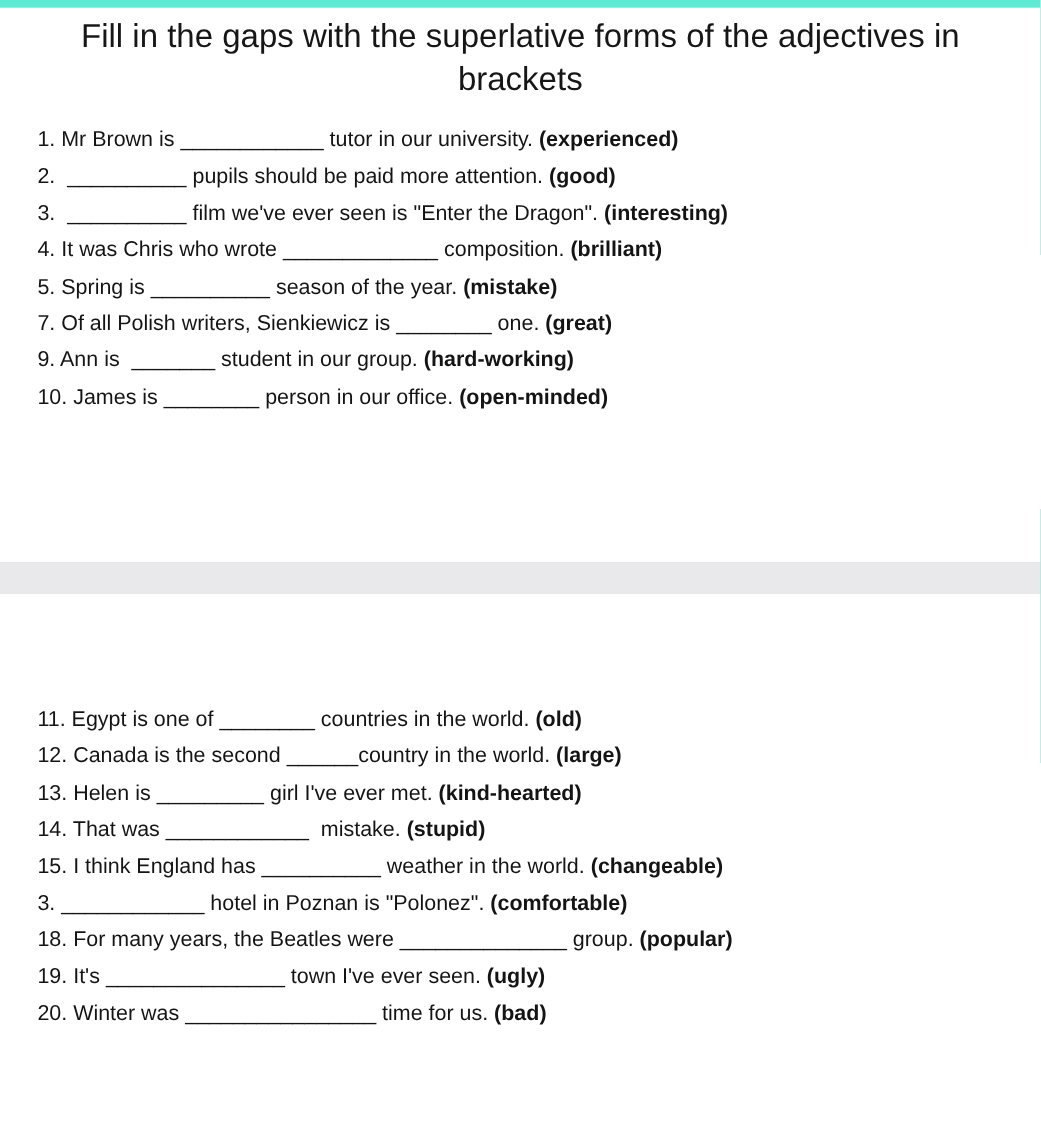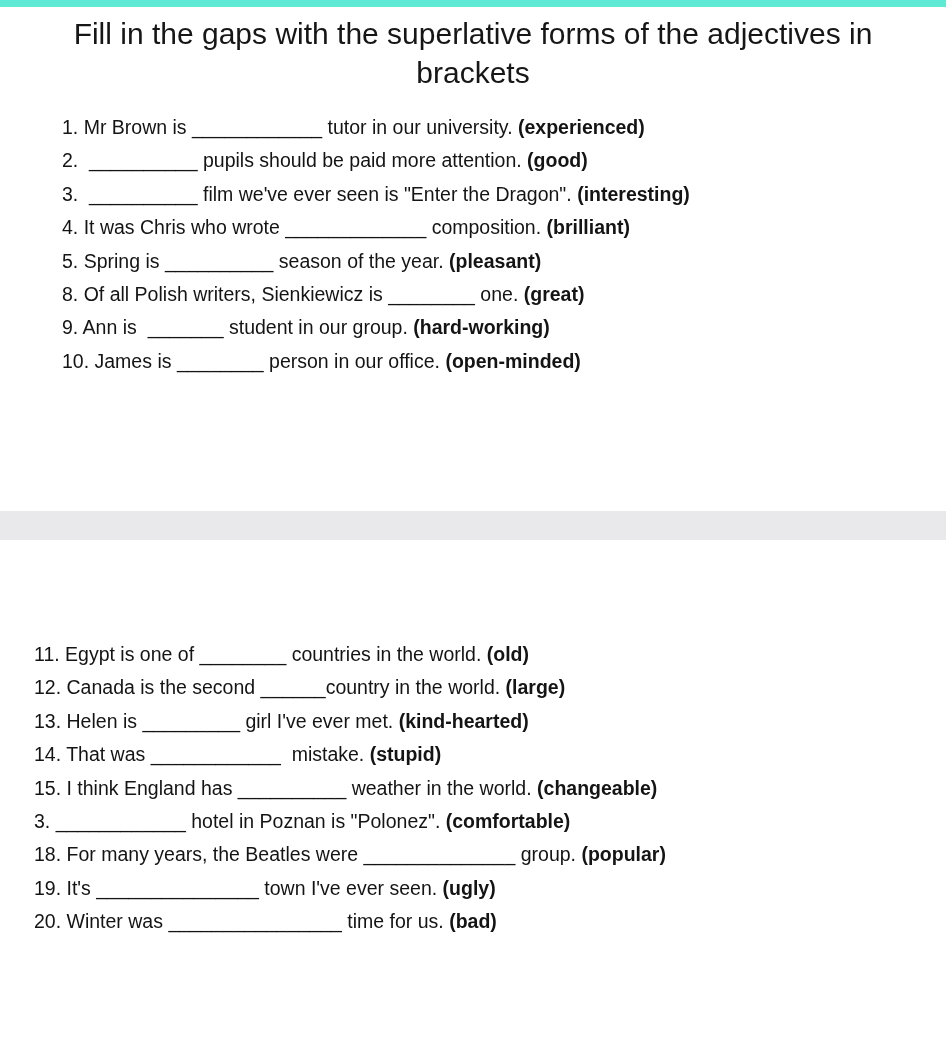--- a/index.html
+++ b/index.html
@@ -42,21 +42,21 @@
     font-size: 30px;
     line-height: 39px;
     font-weight: 400;
     color: #161616;
   }
   .section {
     position: absolute;
     left: 34px;
     right: 16px;
   }
-  .section-top { top: 111px; margin-left: 28px; }
+  .section-top { top: 111px; }
   .section-bottom { top: 638px; }
   .item {
     font-size: 19.5px;
     line-height: 33.4px;
     white-space: pre-wrap;
     color: #141414;
   }
   .item-text { white-space: pre-wrap; }
   .adj {
     font-weight: 700;
@@ -83,24 +83,24 @@
 
   <div class="section section-top">
   <div class="item"><span class="item-text">1. Mr Brown is ____________ tutor in our university. </span><span class="adj">experienced</span></div>
 
   <div class="item"><span class="item-text">2.  __________ pupils should be paid more attention. </span><span class="adj">good</span></div>
 
   <div class="item"><span class="item-text">3.  __________ film we've ever seen is "Enter the Dragon". </span><span class="adj">interesting</span></div>
 
   <div class="item"><span class="item-text">4. It was Chris who wrote _____________ composition. </span><span class="adj">brilliant</span></div>
 
-  <div class="item"><span class="item-text">5. Spring is __________ season of the year. </span><span class="adj">pleasant</span></div>
+  <div class="item"><span class="item-text">5. Spring is __________ season of the year. </span><span class="adj">mistake</span></div>
 
 
-  <div class="item"><span class="item-text">8. Of all Polish writers, Sienkiewicz is ________ one. </span><span class="adj">great</span></div>
+  <div class="item"><span class="item-text">7. Of all Polish writers, Sienkiewicz is ________ one. </span><span class="adj">great</span></div>
 
 
   <div class="item"><span class="item-text">9. Ann is  _______ student in our group. </span><span class="adj">hard-working</span></div>
 
   <div class="item"><span class="item-text">10. James is ________ person in our office. </span><span class="adj">open-minded</span></div>
 </div>
 
   <div class="divider"></div>
 
   <div class="section section-bottom">

